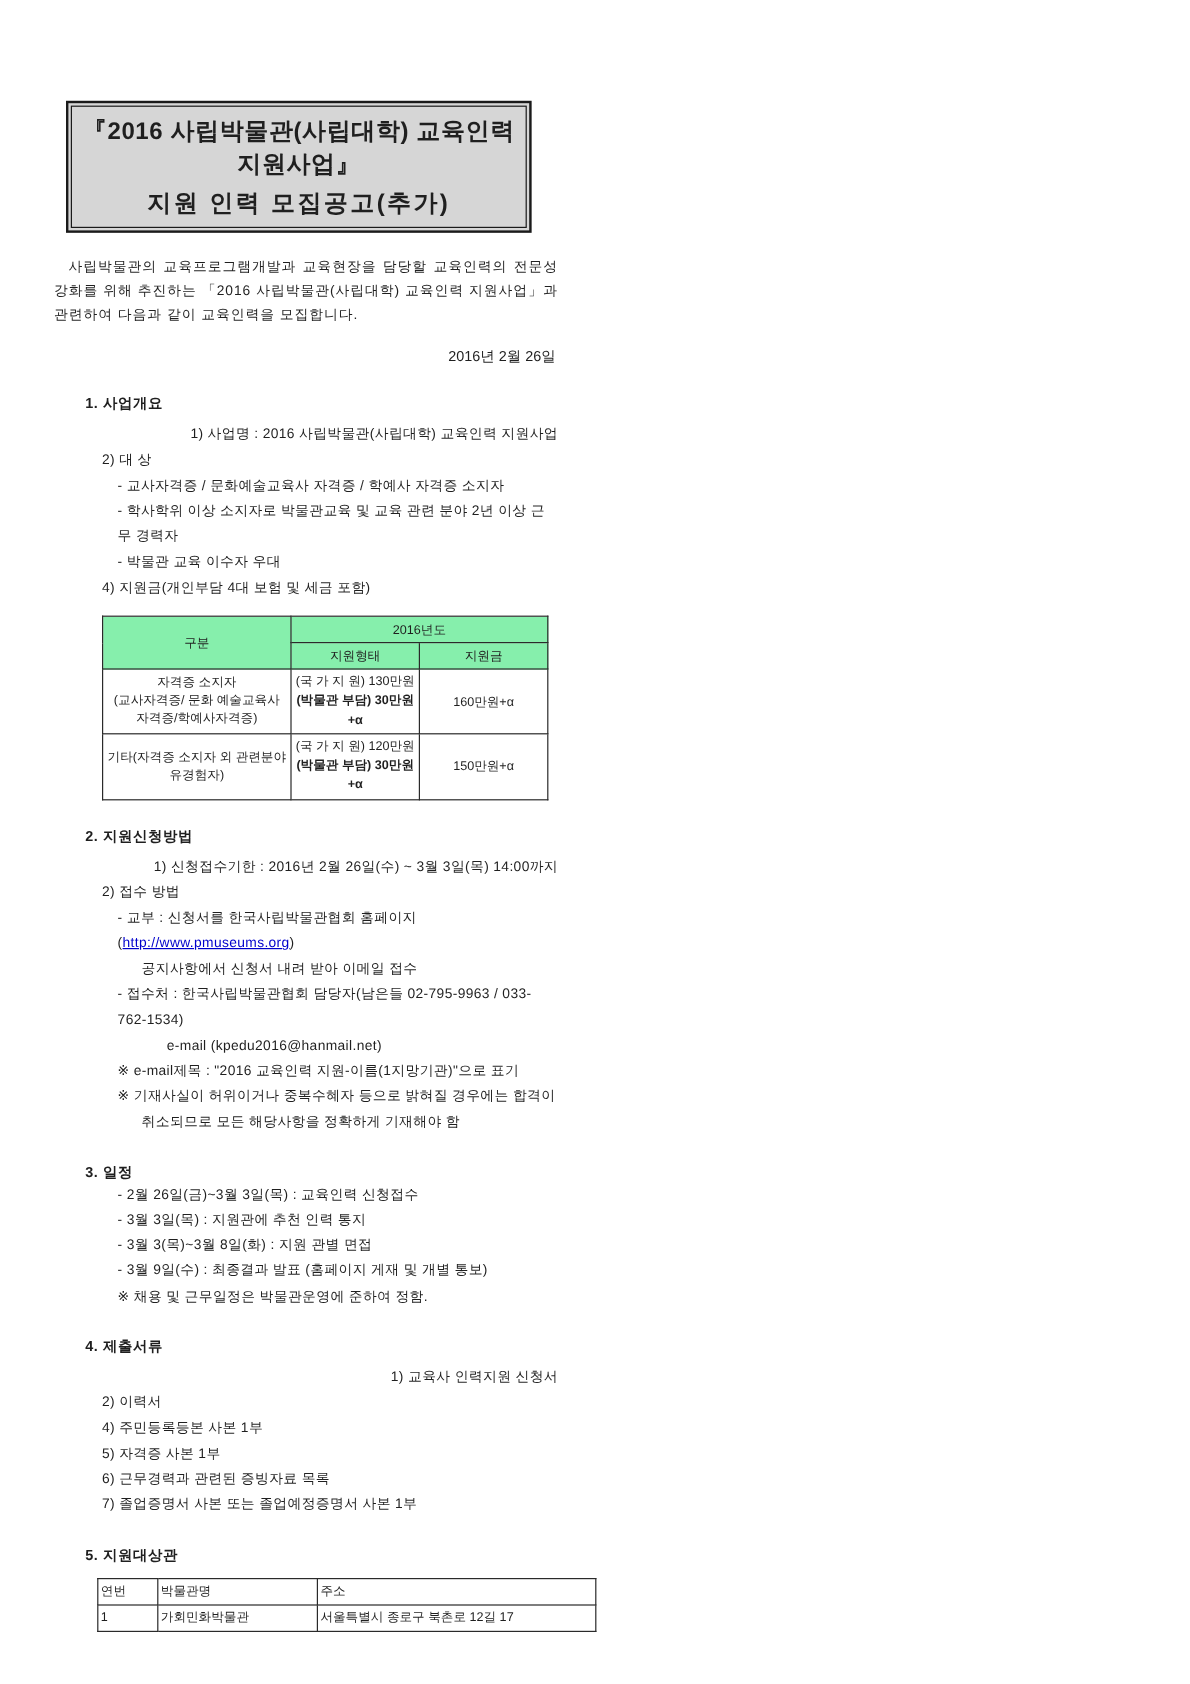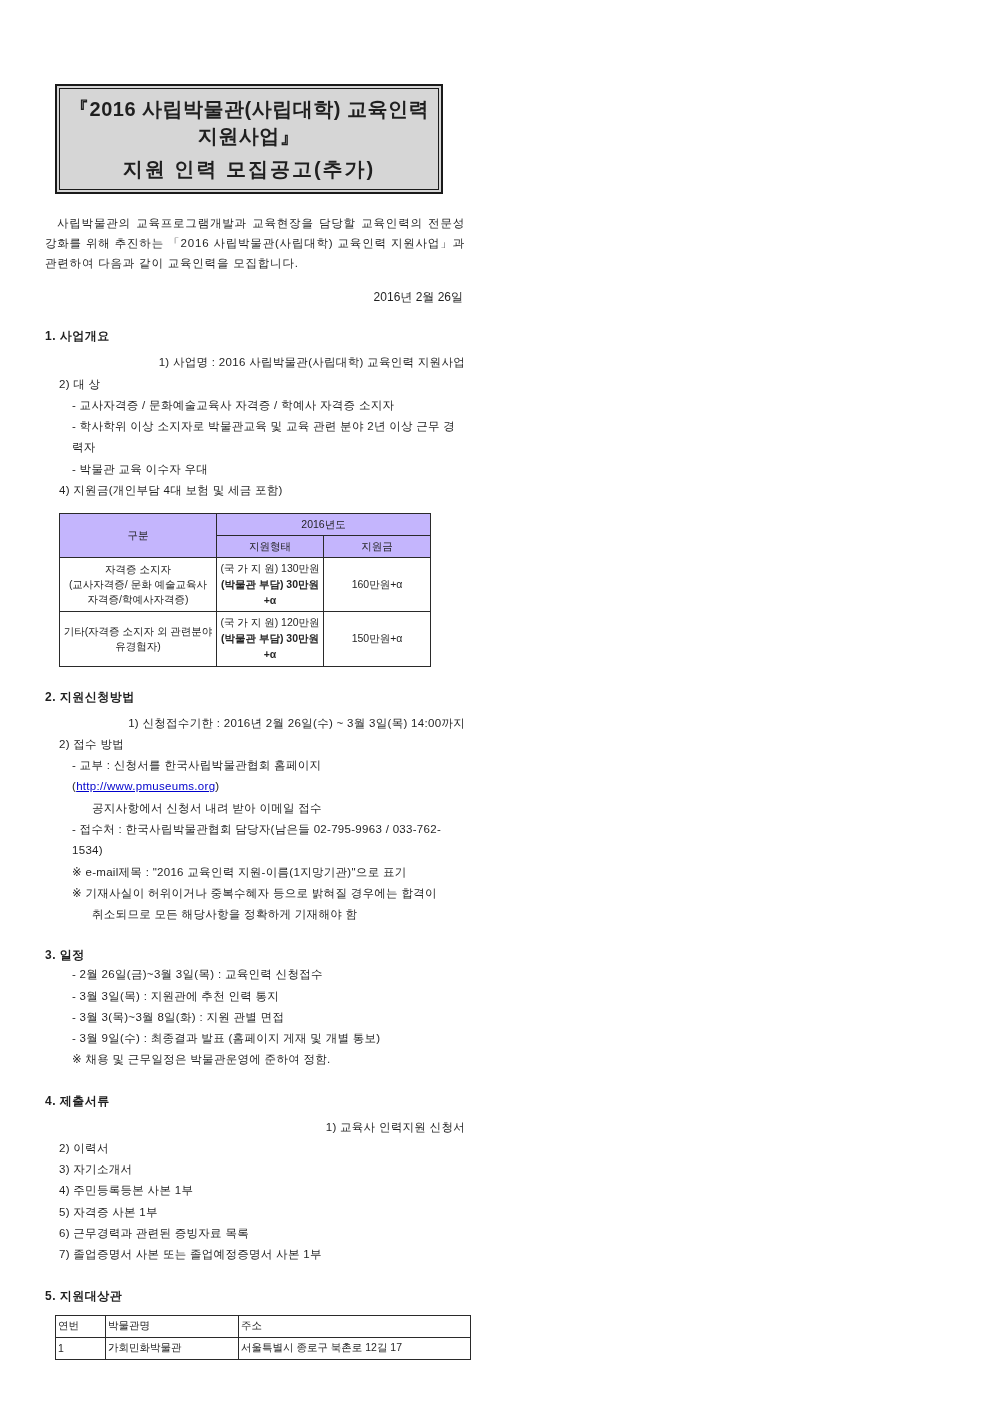--- a/index.html
+++ b/index.html
@@ -17,35 +17,35 @@
   .hbox{margin-left:10px;width:388px;border:2px solid #1a1a1a;background:#d6d6d6;padding:2px;box-sizing:border-box;}
   .hbox-inner{border:1px solid #1a1a1a;text-align:center;padding:7px 2px 6px 2px;}
   .hbox-line1{font-size:20px;font-weight:bold;letter-spacing:0.5px;}
   .hbox-line2{font-size:20px;font-weight:bold;letter-spacing:2px;margin-top:6px;}
 
   
   .intro{margin-top:20px;font-size:11.5px;line-height:1.72;text-align:justify;text-indent:12px;letter-spacing:0.8px;}
   .date-line{margin-top:16px;text-align:right;font-size:12px;padding-right:2px;}
   .sig-line{margin-top:15px;text-align:right;font-size:11.5px;font-weight:bold;padding-right:2px;}
 
-  .sec{margin-top:22px;}
+  .sec{margin-top:22px;margin-left:26px;}
   .sec-head{font-size:12px;font-weight:bold;letter-spacing:0.5px;}
   .line{font-size:11.5px;line-height:1.85;letter-spacing:0.3px;}
   .in1{padding-left:14px;}
   .in2{padding-left:27px;}
   .in3{padding-left:47px;}
   .in4{padding-left:68px;}
   .sec .first{margin-top:7px;text-align:right;}
 
   a.doc-link{color:#0000cc;text-decoration:underline;cursor:pointer;}
 
   
   table.grant{margin:12px 0 0 14px;border-collapse:collapse;width:372px;table-layout:fixed;}
   table.grant th,table.grant td{border:1px solid #2a2a2a;font-size:10.5px;text-align:center;vertical-align:middle;padding:3px 2px;font-weight:normal;}
-  table.grant th{background:#c4b5fd;height:15px;}
+  table.grant th{background:#86efac;height:15px;}
   .g-col1{width:152px;}
   .g-col2{width:133px;}
   .g-col3{width:80px;}
   .g-cat{line-height:1.45;font-size:10px;}
   .g-cell-pad{padding:8px 2px;}
   .g-support{line-height:1.5;font-size:10.5px;}
   .g-bold{font-weight:bold;}
   .g-amount{font-weight:bold;font-size:11px;}
 
   
@@ -118,39 +118,39 @@
         </table>
     </div>
 
     <div class="sec">
       <div class="sec-head">2. 지원신청방법</div>
       <div class="line in1 first">1) 신청접수기한 : 2016년 2월 26일(수) ~ 3월 3일(목) 14:00까지</div>
       <div class="line in1">2) 접수 방법</div>
       <div class="line in2"><span>- 교부 : 신청서를 한국사립박물관협회 홈페이지 (</span><a class="doc-link">http://www.pmuseums.org</a><span>)</span></div>
       <div class="line in3">공지사항에서 신청서 내려 받아 이메일 접수</div>
       <div class="line in2">- 접수처 : 한국사립박물관협회 담당자(남은들 02-795-9963 / 033-762-1534)</div>
+      <div class="line in4">e-mail (kpedu2016@hanmail.net)</div>
       <div class="line in2">※ e-mail제목 : "2016 교육인력 지원-이름(1지망기관)"으로 표기</div>
       <div class="line in2">※ 기재사실이 허위이거나 중복수혜자 등으로 밝혀질 경우에는 합격이</div>
       <div class="line in3">취소되므로 모든 해당사항을 정확하게 기재해야 함</div>
     </div>
 
     <div class="sec">
       <div class="sec-head">3. 일정</div>
       <div class="line in2">- 2월 26일(금)~3월 3일(목) : 교육인력 신청접수</div>
       <div class="line in2">- 3월 3일(목) : 지원관에 추천 인력 통지</div>
       <div class="line in2">- 3월 3(목)~3월 8일(화) : 지원 관별 면접</div>
       <div class="line in2">- 3월 9일(수) : 최종결과 발표 (홈페이지 게재 및 개별 통보)</div>
       <div class="line in2">※ 채용 및 근무일정은 박물관운영에 준하여 정함.</div>
     </div>
 
     <div class="sec">
       <div class="sec-head">4. 제출서류</div>
       <div class="line in1 first">1) 교육사 인력지원 신청서</div>
       <div class="line in1">2) 이력서</div>
-      <div class="line in1">3) 자기소개서</div>
       <div class="line in1">4) 주민등록등본 사본 1부</div>
       <div class="line in1">5) 자격증 사본  1부</div>
       <div class="line in1">6) 근무경력과 관련된 증빙자료 목록</div>
       <div class="line in1">7) 졸업증명서 사본 또는 졸업예정증명서 사본 1부</div>
     </div>
 
     <div class="sec">
       <div class="sec-head">5. 지원대상관</div>
       <table class="museum">
         <tbody>

